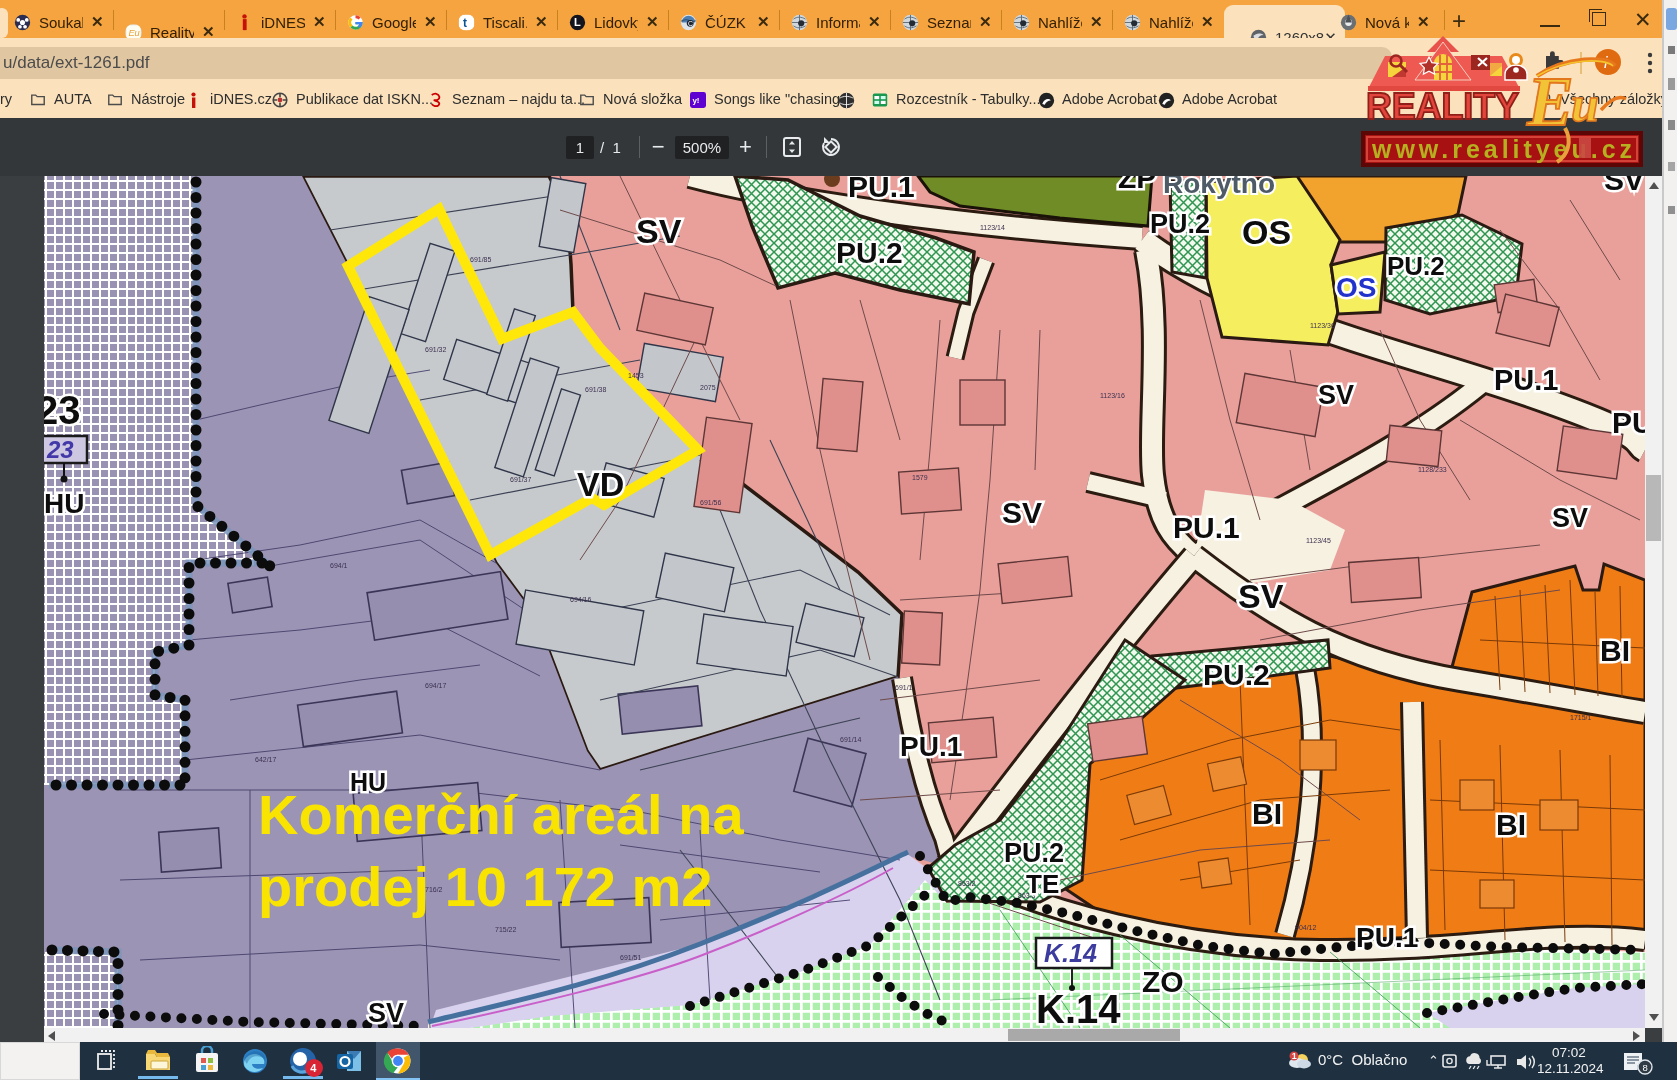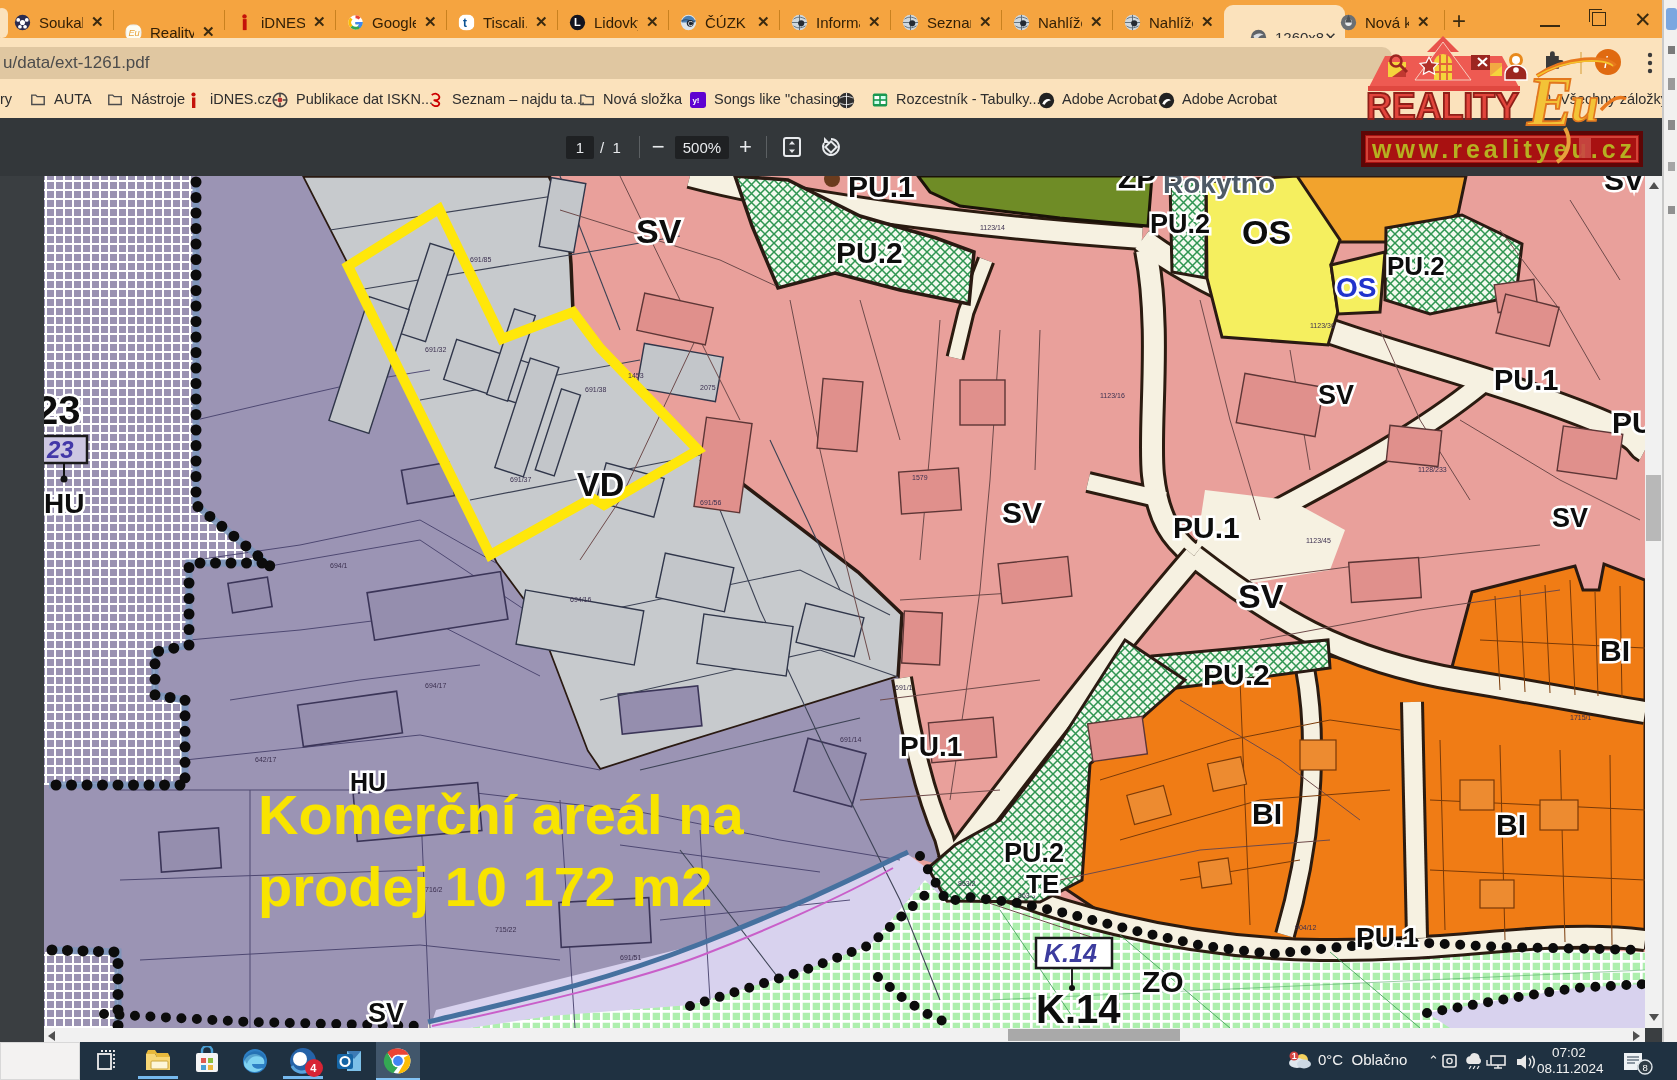--- a/index.html
+++ b/index.html
@@ -678,21 +678,21 @@
         <circle cx="8.5" cy="9" r="2.6" fill="none" stroke="#e8e8e8" stroke-width="1.4"></circle>
       <path d="M28 12a4 4 0 0 1 1-7.8A5 5 0 0 1 38.6 6 3.5 3.5 0 0 1 38 12z" fill="#e8e8e8"></path>
         <path d="M30 14l-1.8 3M34 14l-1.8 3M38 14l-1.8 3" stroke="#e8e8e8" stroke-width="1.3"></path>
       <rect x="50" y="4" width="14" height="9" fill="none" stroke="#e8e8e8" stroke-width="1.6"></rect>
         <path d="M53 16h8M57 13v3" stroke="#e8e8e8" stroke-width="1.6"></path>
         <path d="M46 8v5h3" stroke="#e8e8e8" stroke-width="1.4" fill="none"></path>
       <path d="M76 7v6h4l5 4V3l-5 4z" fill="#e8e8e8"></path>
         <path d="M88 6a6 6 0 0 1 0 8M91 4a9 9 0 0 1 0 12" stroke="#e8e8e8" stroke-width="1.5" fill="none"></path>
     </svg>
     <div style="position:absolute;left:1552px;top:3px;color:#f2f2f2;font-size:13.5px;">07:02</div>
-    <div style="position:absolute;left:1537px;top:19px;color:#f2f2f2;font-size:13.5px;">08.11.2024</div>
+    <div style="position:absolute;left:1537px;top:19px;color:#f2f2f2;font-size:13.5px;">12.11.2024</div>
     <svg class="abs" style="left:1620px;top:8px;" width="34" height="26" viewBox="0 0 34 26">
         <path d="M4 3h18v12l-5 5H4z" fill="#eef2f5"></path>
         <path d="M17 20l5-5h-5z" fill="#b9c4cc"></path>
         <path d="M7 7h12M7 10h12M7 13h8" stroke="#6b7a87" stroke-width="1.4"></path>
         <circle cx="25" cy="17" r="7" fill="#2f3c46" stroke="#dfe5ea" stroke-width="1.4"></circle>
         <text x="22.4" y="20.6" font-size="9.5" fill="#fff">8</text>
       </svg>
   </div>
 
   <div id="rightstrip">

